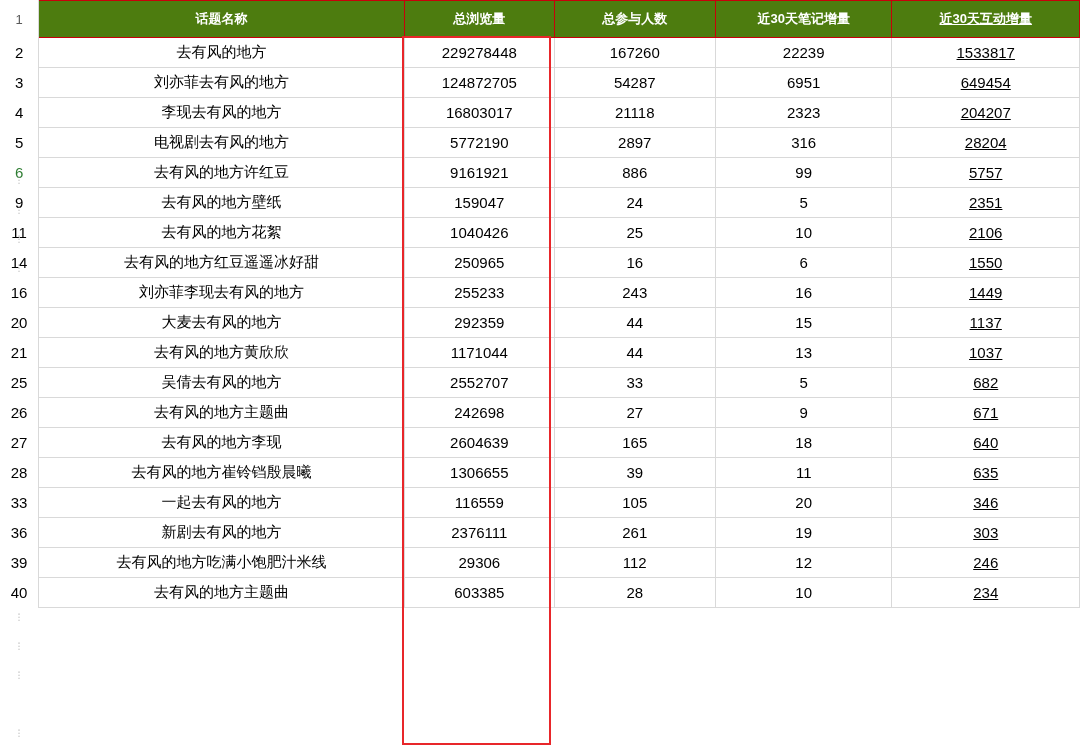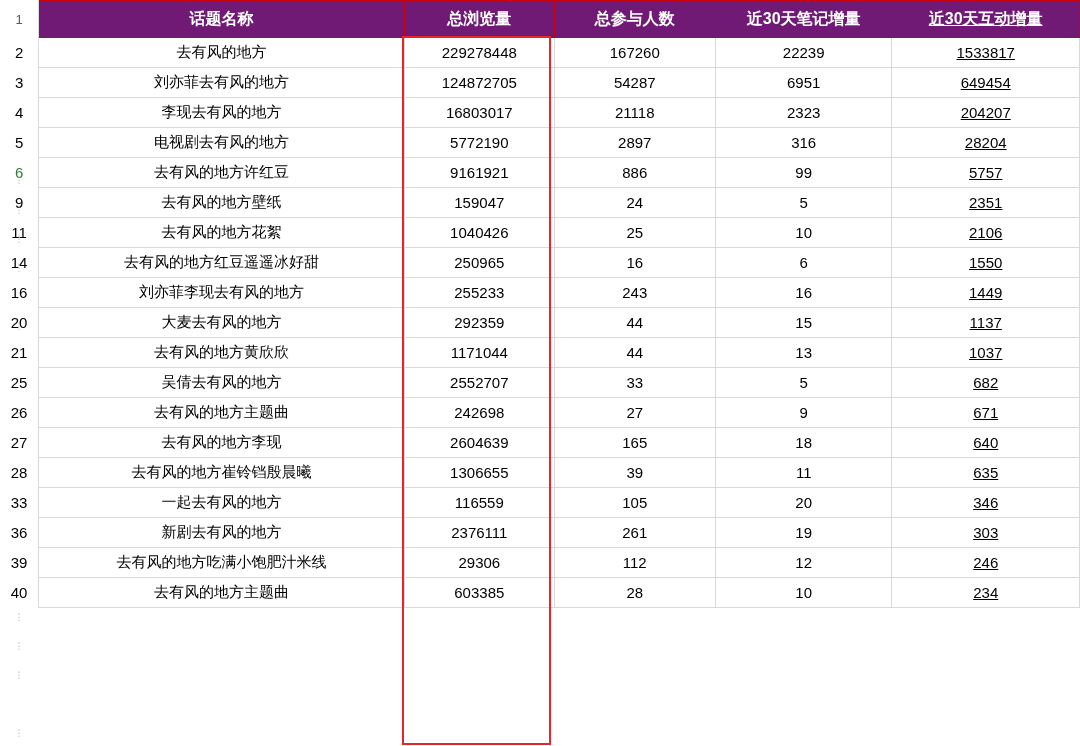--- a/index.html
+++ b/index.html
@@ -46,24 +46,24 @@
     border-left: none !important;
     border-top: none !important;
     border-bottom: none !important;
     border-right: 1px solid #d9d9d9 !important;
   }
   .rownum.hl {
     color: #2e7d32;
   }
   
   tr.header td, tr.header th {
-    background: #701a75;
+    background: #4d7c0f;
     color: #ffffff;
     font-weight: bold;
-    font-size: 16px;
+    font-size: 13px;
     border: 1px solid #c8000a;
     height: 36px;
   }
   tr.header .rownum {
     background: #ffffff;
     color: #595959;
     font-weight: normal;
     font-size: 13px;
     border-right: 1px solid #d9d9d9 !important;
     border-top: none !important;

